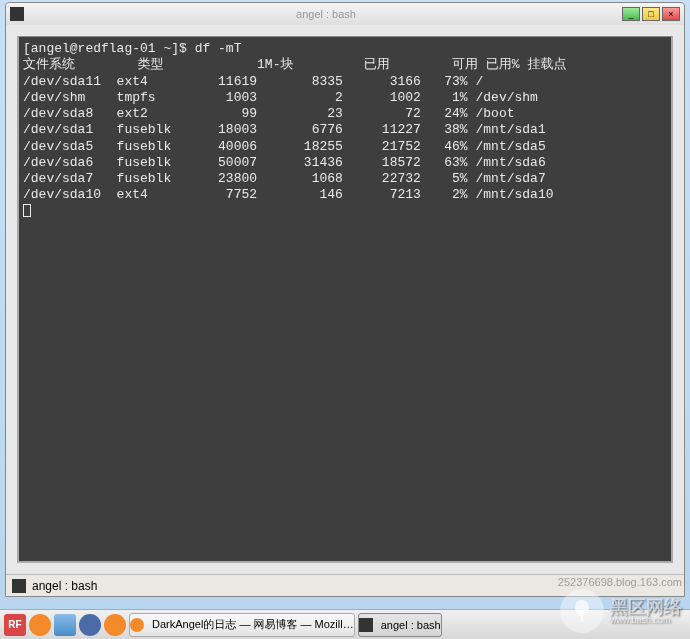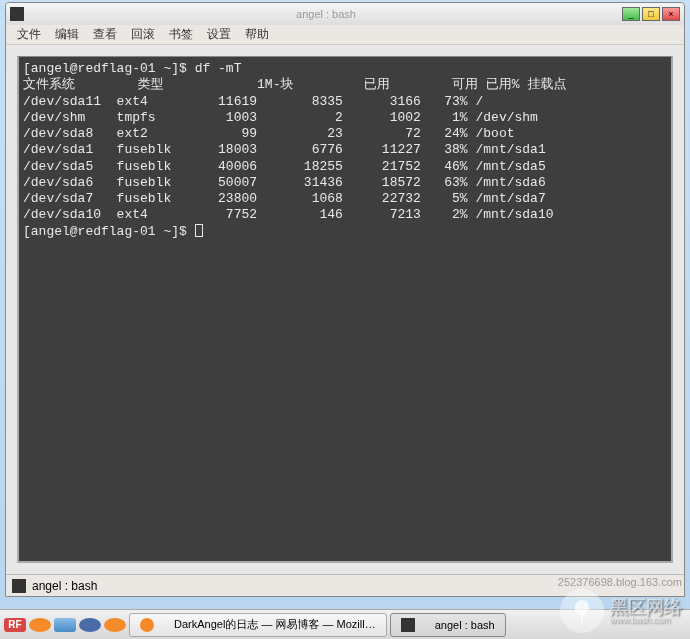--- a/index.html
+++ b/index.html
@@ -118,44 +118,44 @@
       height: 30px;
       background: linear-gradient(to bottom, #f0f0f0, #d8d8d8);
       border-top: 1px solid #aaa;
       display: flex;
       align-items: center;
       padding: 0 4px;
       gap: 3px;
     }
     .tb-icon {
       width: 22px;
-      height: 14px;
+      height: 22px;
       border-radius: 3px;
       display: flex;
       align-items: center;
       justify-content: center;
       font-size: 10px;
       color: #fff;
       font-weight: bold;
     }
     .tb-rf { background: #d94646; }
     .tb-ff { background: #f58a2a; border-radius: 50%; }
     .tb-home { background: linear-gradient(#8abce8, #4a8cc8); }
     .tb-blue { background: #4a6aa8; border-radius: 50%; }
     .tb-ff2 { background: #f58a2a; border-radius: 50%; }
     .task-item {
       height: 24px;
       background: linear-gradient(to bottom, #f8f8f8, #e4e4e4);
       border: 1px solid #aaa;
       border-radius: 3px;
       display: flex;
       align-items: center;
-      padding: 0 10px;
+      padding: 0 0;
       font-size: 11px;
-      gap: 20px;
+      gap: 8px;
       cursor: pointer;
     }
     .task-active {
       background: linear-gradient(to bottom, #e4e4e4, #d4d4d4);
       border: 1px solid #888;
     }
     .task-item-icon {
       width: 14px;
       height: 14px;
     }
@@ -198,41 +198,32 @@
 
 <div class="window">
   <div class="titlebar">
     <div class="titlebar-icon"></div>
     <div class="titlebar-title">angel : bash</div>
     <div class="window-controls">
       <div class="win-btn btn-min">_</div>
       <div class="win-btn btn-max">□</div>
       <div class="win-btn btn-close">×</div>
     </div>
-  </div>
-  <div class="menubar">
-    <span class="menu-item">文件</span>
-    <span class="menu-item">编辑</span>
-    <span class="menu-item">查看</span>
-    <span class="menu-item">回滚</span>
-    <span class="menu-item">书签</span>
-    <span class="menu-item">设置</span>
-    <span class="menu-item">帮助</span>
   </div>
   <div class="terminal" id="terminal-body">[angel@redflag-01 ~]$ df -mT
 文件系统        类型            1M-块         已用        可用 已用% 挂载点
 /dev/sda11  ext4         11619       8335      3166   73% /
 /dev/shm    tmpfs         1003          2      1002    1% /dev/shm
 /dev/sda8   ext2            99         23        72   24% /boot
 /dev/sda1   fuseblk      18003       6776     11227   38% /mnt/sda1
 /dev/sda5   fuseblk      40006      18255     21752   46% /mnt/sda5
 /dev/sda6   fuseblk      50007      31436     18572   63% /mnt/sda6
 /dev/sda7   fuseblk      23800       1068     22732    5% /mnt/sda7
 /dev/sda10  ext4          7752        146      7213    2% /mnt/sda10
-<span>[angel@redflag-01 ~]$ </span><span class="cursor-box"></span></div>
+<span class="cursor-box"></span></div>
   <div class="statusbar">
     <div class="status-icon"></div>
     <span>angel : bash</span>
   </div>
 </div>
 
 <div class="blog-id">252376698.blog.163.com</div>
 
 <div class="taskbar">
   <div class="tb-icon tb-rf">RF</div>

